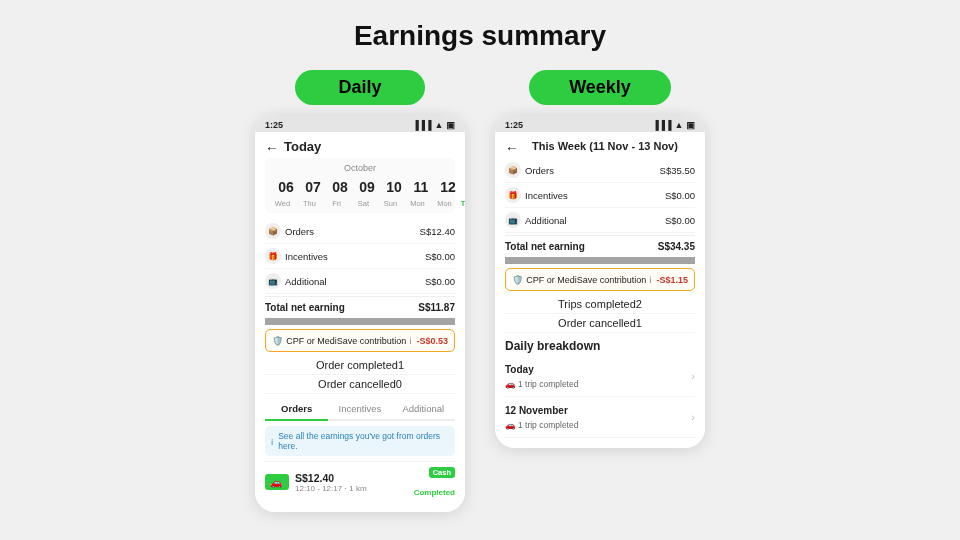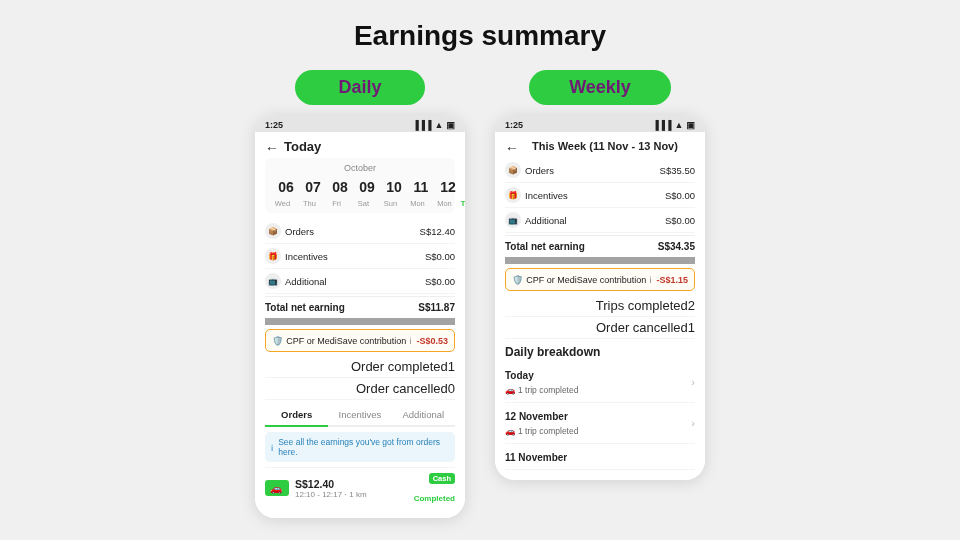--- a/index.html
+++ b/index.html
@@ -27,21 +27,21 @@
       align-items: flex-start;
     }
     .column {
       display: flex;
       flex-direction: column;
       align-items: center;
       gap: 10px;
     }
     .tab-pill {
       background: #2ecc40;
-      color: #701a75;
+      color: #000000;
       font-size: 18px;
       font-weight: 700;
       border-radius: 30px;
       padding: 7px 40px;
       text-align: center;
       min-width: 130px;
     }
     .phone-frame {
       width: 210px;
       background: #fff;
@@ -176,23 +176,23 @@
       display: flex;
       align-items: center;
       gap: 3px;
     }
     .cpf-value {
       color: #c0392b;
       font-weight: 700;
     }
     .stat-row {
       display: flex;
-      justify-content: flex-end;
+      justify-content: center;
       padding: 3px 0;
-      font-size: 13px;
+      font-size: 11px;
       border-bottom: 1px solid #f3f3f3;
     }
     
     .tab-row {
       display: flex;
       border-bottom: 2px solid #eee;
       margin-top: 4px;
     }
     .tab-item {
       flex: 1;
@@ -492,22 +492,17 @@
         </div>
 
         <div class="breakdown-item">
           <div>
             <div class="breakdown-date">12 November</div>
             <div class="breakdown-sub">🚗 1 trip completed</div>
           </div>
           <span class="chevron-right">›</span>
         </div>
 
-        <div class="breakdown-item">
-          <div>
-            <div class="breakdown-date">11 November</div>
-          </div>
-        </div>
       </div>
     </div>
   </div>
 
 </div>
 
 </body></html>

